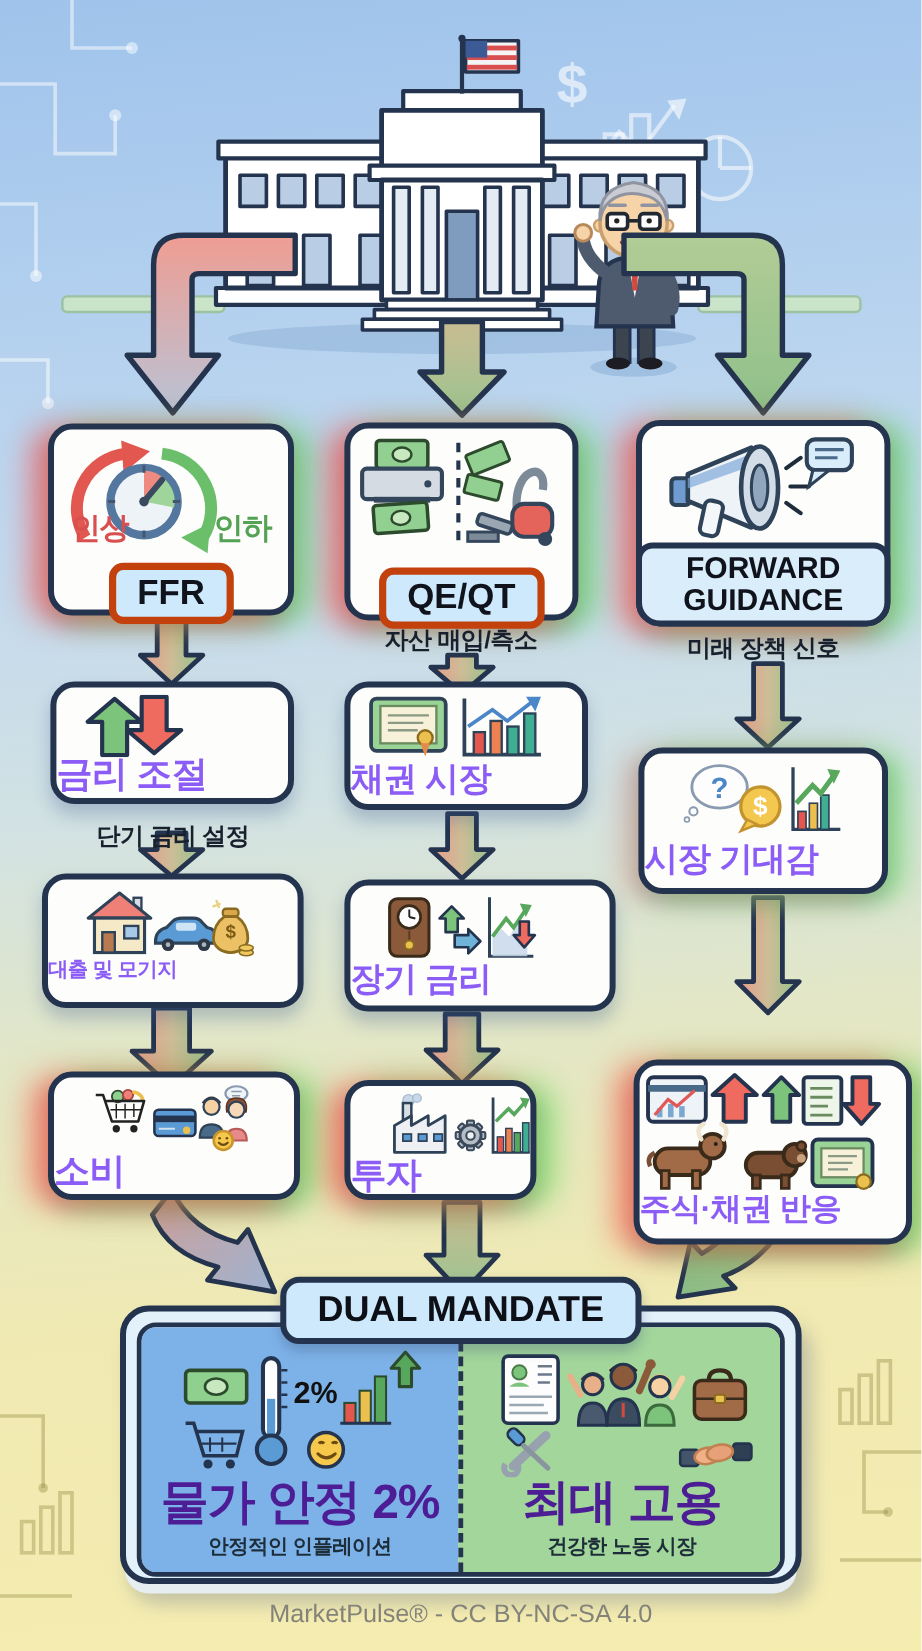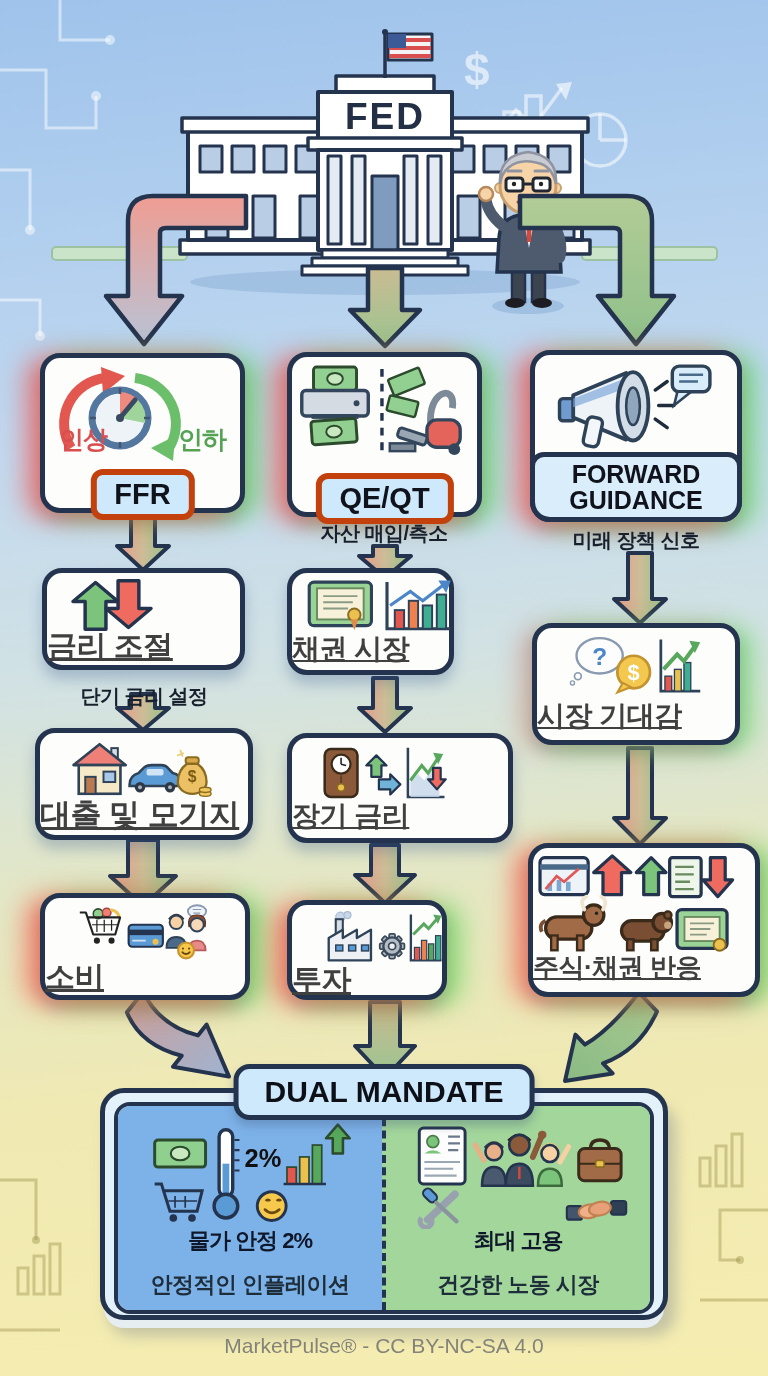--- a/index.html
+++ b/index.html
@@ -6,44 +6,44 @@
   .canvas{position:relative;width:768px;height:1376px;overflow:hidden;
     font-family:"Liberation Sans",sans-serif;
     background:linear-gradient(175deg,#9fc3eb 0%,#aecdee 14%,#c2d9ef 32%,#d2e2e3 48%,#e3e7c6 62%,#f0e9b2 78%,#f5edb0 100%);}
   svg.bg{position:absolute;left:0;top:0;width:768px;height:1376px;}
   .node{position:absolute;background:#fdfdfc;border:5px solid #24344f;border-radius:20px;
     display:flex;flex-direction:column;align-items:flex-start;box-sizing:border-box;}
   .glow{box-shadow:-14px 4px 26px rgba(246,76,68,.66),14px 4px 26px rgba(88,212,88,.66),0 10px 14px rgba(60,80,120,.25);}
   .soft{box-shadow:0 9px 14px rgba(60,90,140,.3);}
   .greenglow{box-shadow:-12px 4px 24px rgba(200,120,110,.45),12px 4px 24px rgba(88,212,88,.6),0 8px 12px rgba(60,90,140,.22);}
   .node .ic{flex:1 1 auto;width:92%;margin-top:6px;min-height:0;}
-  .node-title{font-weight:800;color:#404040;letter-spacing:-.5px;margin-bottom:9px;line-height:1;text-decoration:underline;}
-  .t30{font-size:30px;} .t28{font-size:28px;} .t27{font-size:31px;} .t26{font-size:26px;}
+  .node-title{font-weight:800;color:#8b5cf6;letter-spacing:-.5px;margin-bottom:9px;line-height:1;}
+  .t30{font-size:30px;} .t28{font-size:28px;} .t27{font-size:17px;} .t26{font-size:26px;}
   .pill{position:absolute;bottom:-12px;left:50%;transform:translateX(-50%);background:#cde9fb;
     border:6px solid #c2410c;border-radius:12px;font-weight:800;color:#10131c;padding:3px 18px;
     font-size:29px;line-height:1.15;white-space:nowrap;}
   .cap{position:absolute;text-align:center;font-weight:800;font-size:20px;color:#18202e;letter-spacing:-.5px;}
   .tag{position:absolute;bottom:52px;font-size:25px;font-weight:800;letter-spacing:-1px;}
   .tag.raise{left:14px;color:#d94f4f;}
   .tag.lower{right:14px;color:#54a354;}
   .fg-label{position:absolute;left:-5px;right:-5px;bottom:-5px;height:70px;background:#d9edfb;
     border:5px solid #24344f;border-radius:14px 14px 20px 20px;display:flex;align-items:center;justify-content:center;
     text-align:center;font-weight:800;font-size:25px;line-height:1.04;color:#10131c;padding:0 12px;box-sizing:border-box;}
   .fed-sign{position:absolute;left:318px;top:95px;width:134px;height:44px;display:flex;align-items:center;
     justify-content:center;font-size:37px;font-weight:800;letter-spacing:2px;color:#232f45;}
   .dual-outer{position:absolute;left:100px;top:1088px;width:568px;height:232px;background:#e3f1fb;
     border:5px solid #24344f;border-radius:24px;padding:9px;box-sizing:border-box;
     box-shadow:0 12px 0 -4px #e6eef2,8px 16px 14px rgba(110,120,140,.35);}
   .dual-inner{display:flex;height:100%;border:4px solid #24344f;border-radius:16px;overflow:hidden;}
   .dual-half{flex:1;display:flex;flex-direction:column;align-items:center;justify-content:flex-end;padding-bottom:10px;}
   .dual-left{background:#7db2e8;}
   .dual-right{background:#a2d69b;border-left:4px dashed #24344f;}
   .dual-ic{width:235px;height:106px;margin-top:4px;}
-  .dual-title{font-size:22px;font-weight:800;color:#0f172a;line-height:1.05;letter-spacing:-1px;}
-  .dual-cap{font-size:22px;font-weight:700;color:#1d2d3a;margin-top:18px;letter-spacing:-.5px;}
+  .dual-title{font-size:40px;font-weight:800;color:#4c1d95;line-height:1.05;letter-spacing:-1px;}
+  .dual-cap{font-size:17px;font-weight:700;color:#1d2d3a;margin-top:4px;letter-spacing:-.5px;}
   .dual-pill{position:absolute;left:50%;transform:translateX(-50%);top:1064px;background:#cde9fb;
     border:5px solid #24344f;border-radius:16px;padding:6px 26px;font-size:30px;font-weight:800;color:#0e1018;
     z-index:6;box-shadow:0 6px 10px rgba(60,80,120,.3);white-space:nowrap;}
   .footer{position:absolute;left:0;right:0;top:1334px;text-align:center;font-size:21px;color:#83837a;font-weight:500;}
 </style>
 </head>
 <body>
 
 <div class="canvas">
 
@@ -208,21 +208,20 @@
     <path d="M628,748 V818 H614 L640,844 666,818 H652 V748 Z"></path>
   </g>
 
   <g stroke="#24344f" stroke-width="4" stroke-linejoin="round">
     <path fill="url(#gCL)" d="M126.9,1012.2 Q140,1045 181.7,1055.8 L173,1066.7 L229,1076.6 L206.6,1024.5 L197.9,1035.4 Q160,1026 143.1,991.8 Z"></path>
     <path fill="url(#gM)" d="M370,1002 L370,1046 L355,1046 L385,1078 L415,1046 L400,1046 L400,1002 Z"></path>
     <path fill="url(#gCR)" d="M657,1011.4 Q640,1050 603,1063.4 L612.6,1073.4 L565,1081 L575.4,1034.6 L585,1044.6 Q610,1030 639,992.6 Z"></path>
   </g>
 </svg>
 
-<div class="fed-sign">FED</div>
 
 <div class="node glow" style="left:40px;top:353px;width:205px;height:160px">
   <svg class="ic" style="height:104px;flex:none;width:150px" viewBox="0 0 150 100">
     <path d="M26,82 A46,46 0 0 1 60,12" stroke="#e2574f" stroke-width="10" fill="none"></path>
     <polygon points="56,1 80,10 58,28" fill="#e2574f"></polygon>
     <path d="M90,12 A46,46 0 0 1 124,82" stroke="#6cbf6a" stroke-width="10" fill="none"></path>
     <polygon points="130,70 128,95 106,82" fill="#6cbf6a"></polygon>
     <circle cx="75" cy="52" r="28" fill="#eef3f8" stroke="#53779e" stroke-width="7"></circle>
     <path d="M75,52 L75,26 A26,26 0 0 1 93,34 Z" fill="#ef8a80"></path>
     <path d="M75,52 L93,34 A26,26 0 0 1 100,57 Z" fill="#9fd49a"></path>
@@ -282,21 +281,21 @@
 
 <div class="node soft" style="left:42px;top:568px;width:203px;height:102px">
   <svg class="ic" style="height:52px;flex:none;width:130px" viewBox="0 0 130 60">
     <path d="M34,58 V26 H20 L46,4 72,26 H58 V58 Z" fill="#7cc47c" stroke="#24344f" stroke-width="4" stroke-linejoin="round"></path>
     <path d="M72,2 V34 H58 L84,56 110,34 H96 V2 Z" fill="#ef6b60" stroke="#24344f" stroke-width="4" stroke-linejoin="round"></path>
   </svg>
   <div class="node-title t30">금리 조절</div>
 </div>
 <div class="cap" style="left:24px;top:683px;width:240px">단기 금리 설정</div>
 
-<div class="node soft" style="left:287px;top:568px;width:167px;height:107px">
+<div class="node soft" style="left:287px;top:568px;width:203px;height:107px">
   <svg class="ic" style="height:56px;flex:none;width:176px" viewBox="0 0 190 72">
     <g>
       <rect x="4" y="4" width="80" height="56" rx="6" fill="#9ad396" stroke="#2e4258" stroke-width="4"></rect>
       <rect x="14" y="12" width="60" height="40" fill="#f7f1da" stroke="#6a8a60" stroke-width="2.5"></rect>
       <path d="M22,22 H66 M22,30 H60 M22,38 H54" stroke="#8a9a84" stroke-width="2.5"></path>
       <circle cx="62" cy="46" r="8" fill="#ecc04f" stroke="#8a6b1f" stroke-width="2.5"></circle>
       <polygon points="57,52 62,66 67,52" fill="#e28a4a"></polygon>
     </g>
     <g>
       <path d="M104,4 V64 H186" stroke="#2e4258" stroke-width="4" fill="none"></path>
@@ -382,21 +381,21 @@
       <path d="M142,6 V84 H200" stroke="#2e4258" stroke-width="4" fill="none"></path>
       <polygon points="146,84 146,60 158,48 168,58 180,40 192,52 192,84" fill="#c8d8ea" opacity="0.85"></polygon>
       <path d="M146,58 L164,34 174,46 190,22" stroke="#57a85c" stroke-width="5" fill="none"></path>
       <polygon points="182,14 198,16 190,32" fill="#57a85c"></polygon>
       <path d="M182,38 V56 H174 L188,72 202,56 H194 V38 Z" fill="#ef6b60" stroke="#24344f" stroke-width="3.5" stroke-linejoin="round"></path>
     </g>
   </svg>
   <div class="node-title t28">장기 금리</div>
 </div>
 
-<div class="node glow" style="left:528px;top:843px;width:232px;height:154px">
+<div class="node glow" style="left:528px;top:883px;width:232px;height:154px">
   <svg class="ic" style="height:100px;flex:none;width:202px" viewBox="0 0 215 108">
     <g>
       <rect x="6" y="4" width="52" height="40" rx="5" fill="#eef3f8" stroke="#24344f" stroke-width="3.5"></rect>
       <path d="M6,14 H58" stroke="#4a6a8a" stroke-width="6"></path>
       <rect x="14" y="32" width="5" height="8" fill="#7aa8d0"></rect>
           <rect x="24" y="28" width="5" height="12" fill="#7aa8d0"></rect>
           <rect x="34" y="30" width="5" height="10" fill="#7aa8d0"></rect>
       <path d="M12,38 L24,24 32,30 48,16" stroke="#e05858" stroke-width="3" fill="none"></path>
     </g>
     <path d="M74,44 V20 H64 L84,2 104,20 H94 V44 Z" fill="#ef6b60" stroke="#24344f" stroke-width="3.5" stroke-linejoin="round"></path>

